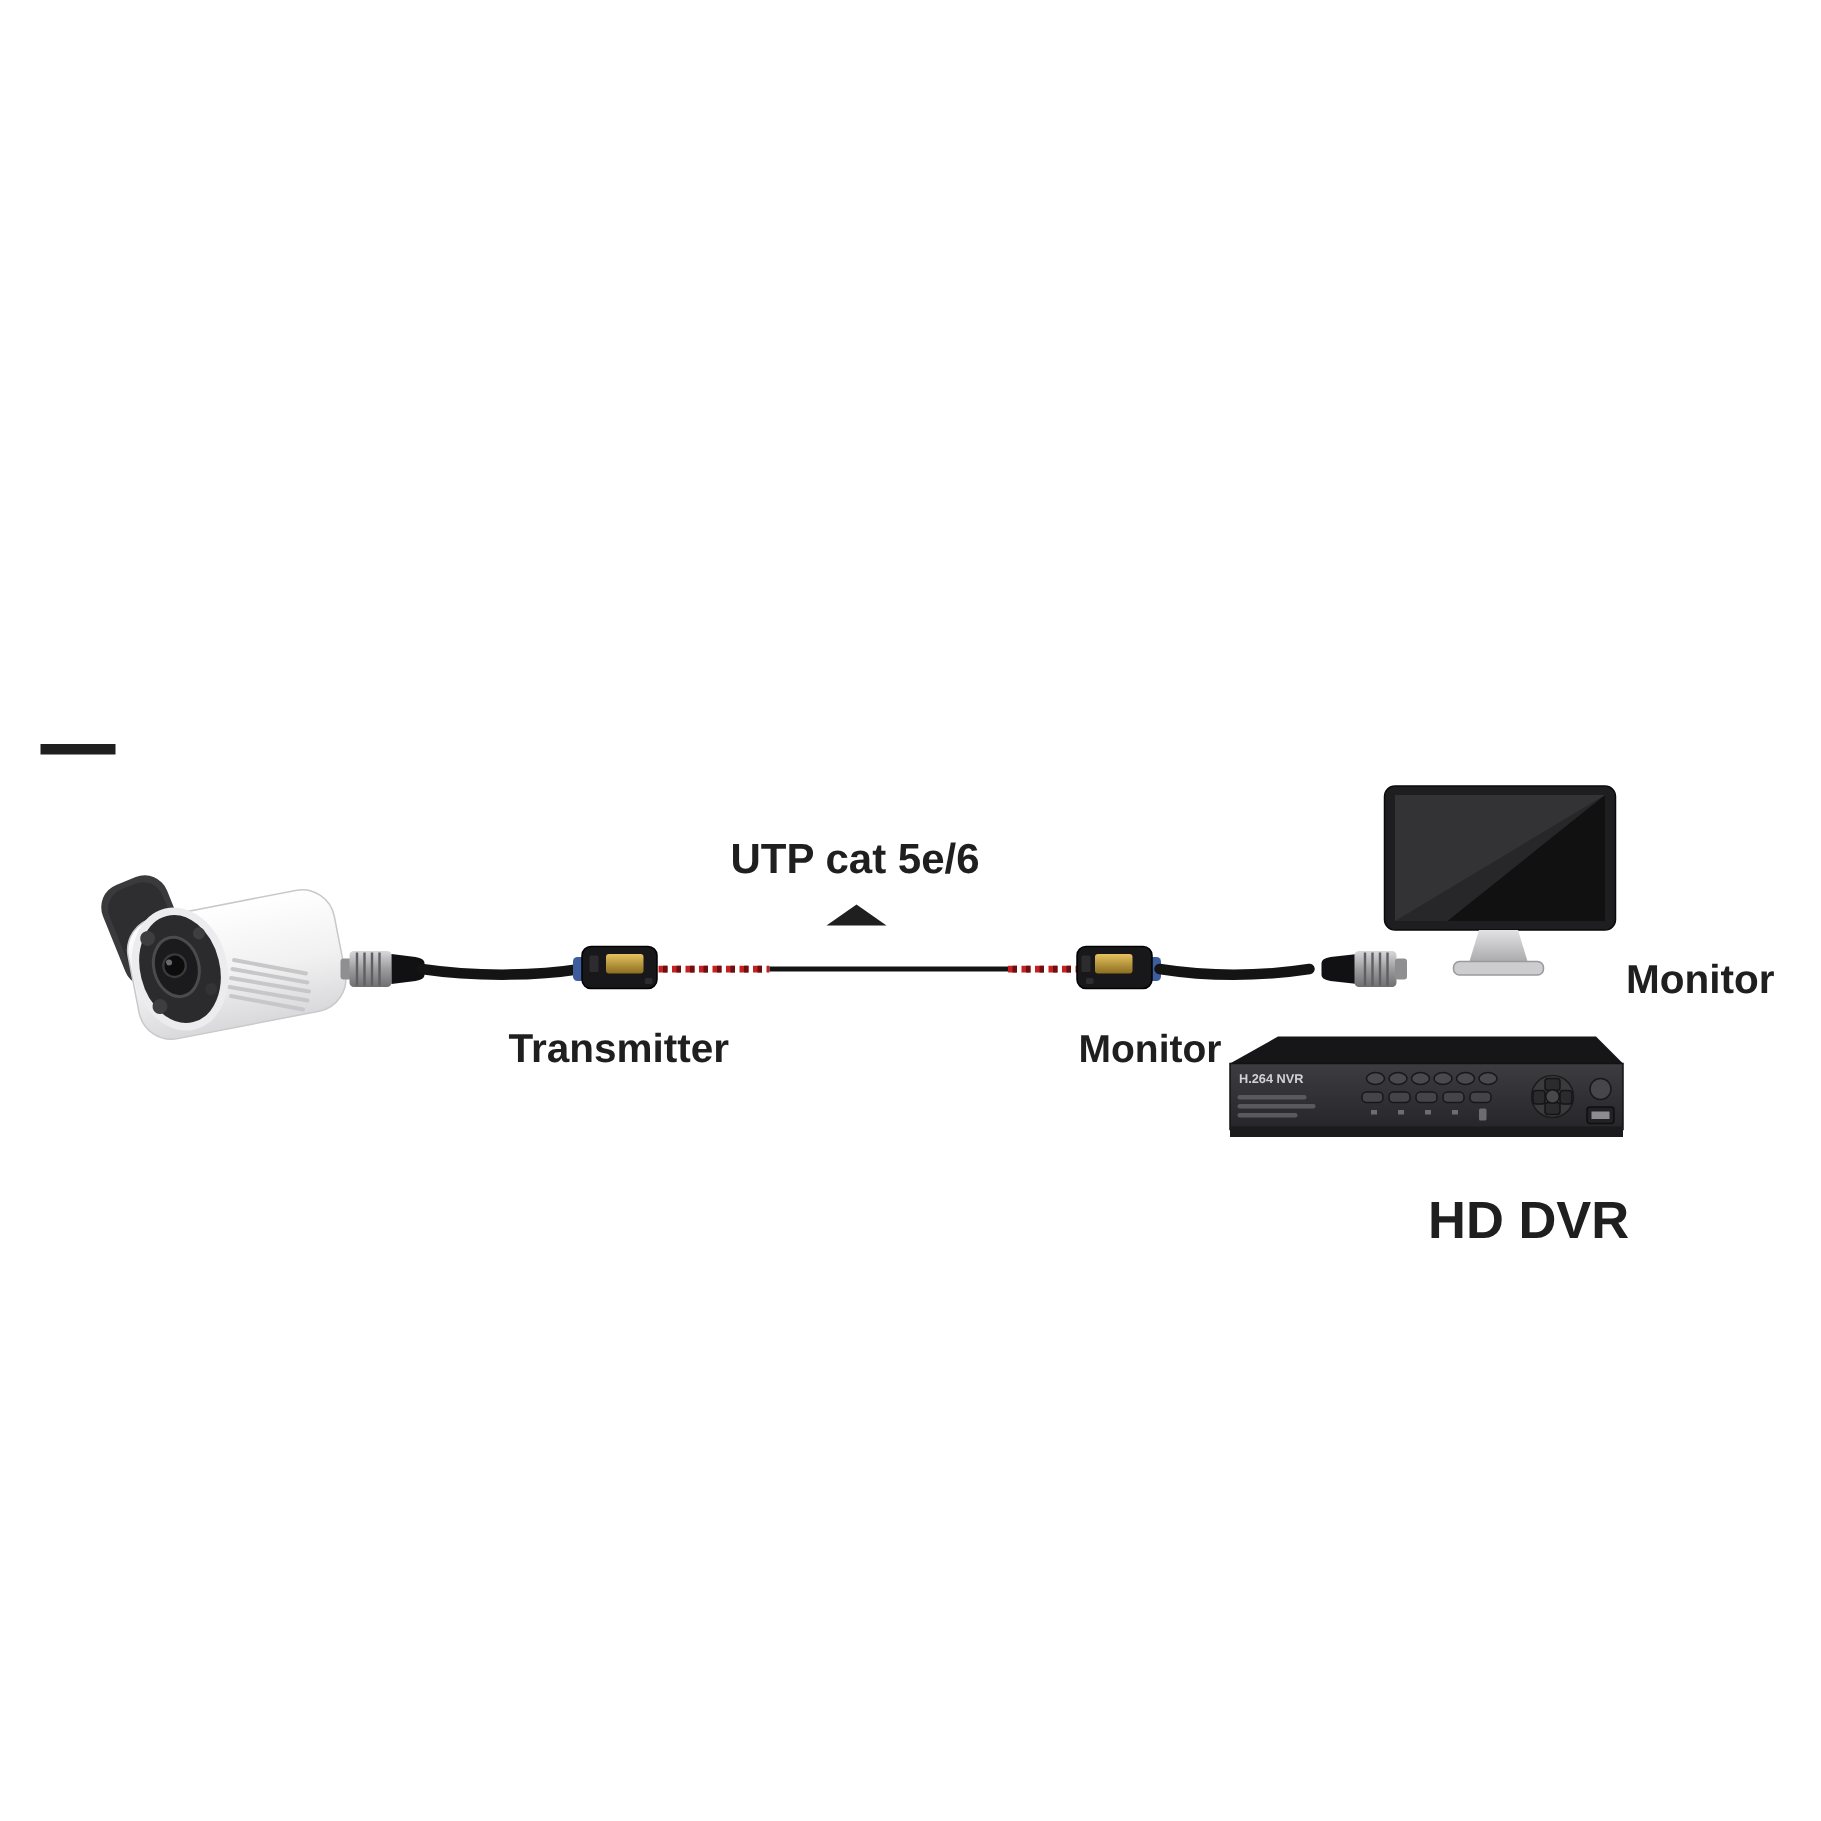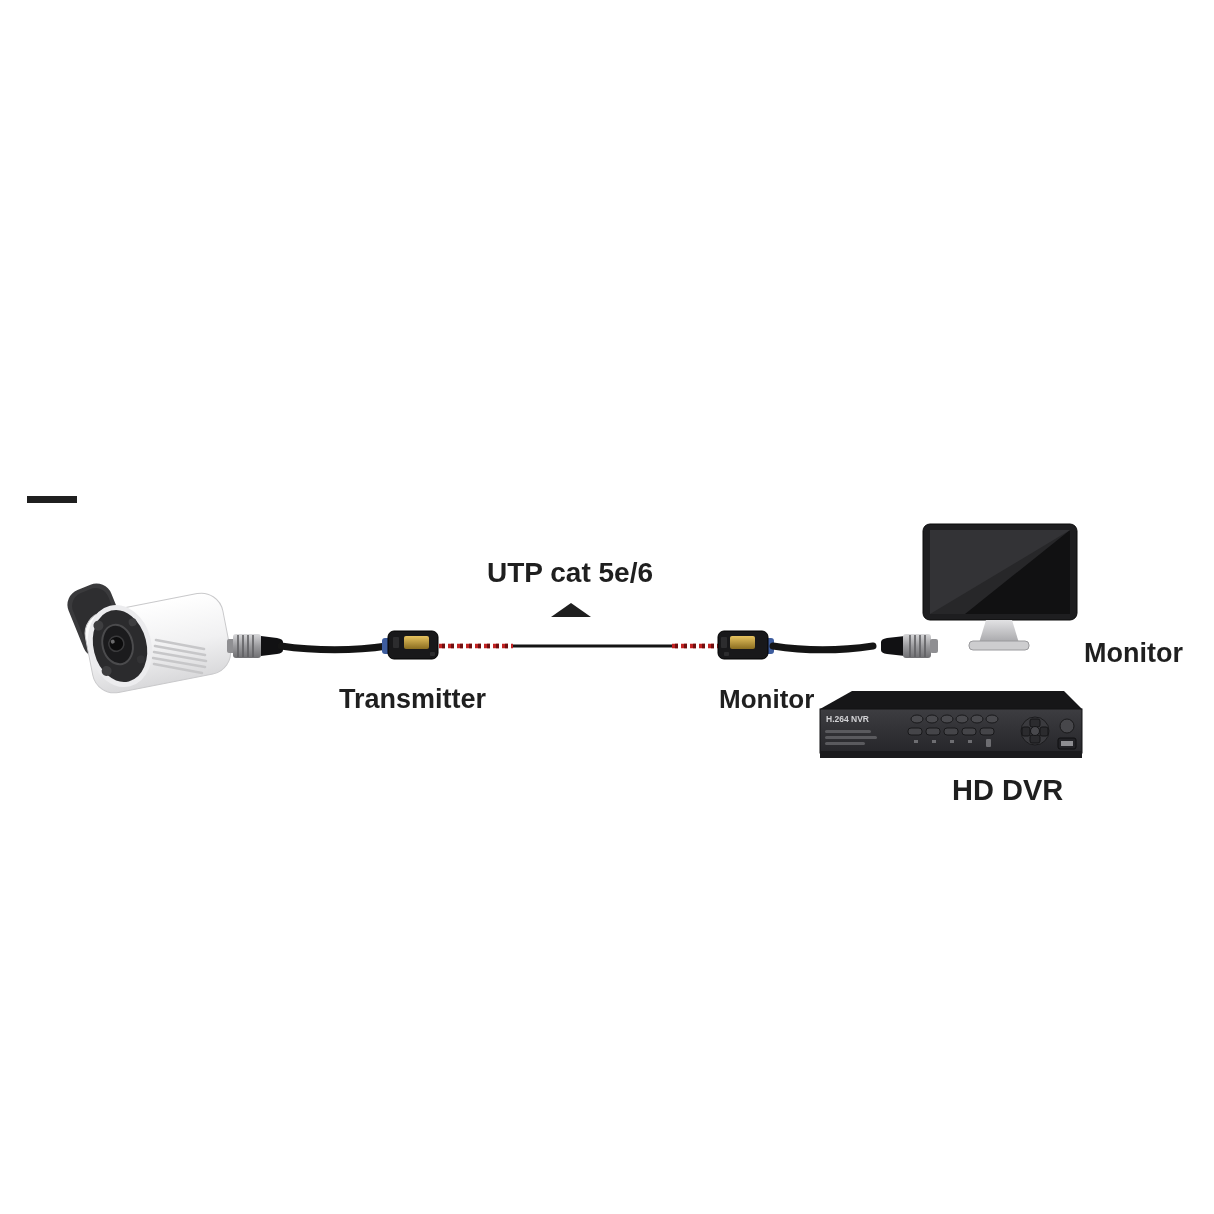--- a/index.html
+++ b/index.html
@@ -27,21 +27,21 @@
 
 <div class="canvas">
 
   <div class="abs title-underline" style="left:27px;top:496px;"></div>
 
   <div class="abs lbl" style="left:487px;top:559px;font-size:28px;">UTP cat 5e/6</div>
   <div class="abs up-triangle" style="left:551px;top:603px;"></div>
   <div class="abs lbl" style="left:299px;top:686px;font-size:27px;margin-left:40px;">Transmitter</div>
   <div class="abs lbl" style="left:719px;top:686px;font-size:26px;">Monitor</div>
   <div class="abs lbl" style="left:1084px;top:629px;font-size:27px;margin-top:11px;">Monitor</div>
-  <div class="abs lbl" style="left:952px;top:776px;font-size:29px;">HD DVR</div>
+  <div class="abs lbl" style="left:952px;top:796px;font-size:35px;">HD DVR</div>
 
   <div class="abs" style="left:58px;top:574px;">
     <svg width="175" height="125" viewBox="0 0 175 125">
       <defs>
         <linearGradient id="camBody" x1="0" y1="0" x2="0" y2="1">
           <stop offset="0" stop-color="#ffffff"></stop>
           <stop offset="0.55" stop-color="#f1f1f2"></stop>
           <stop offset="1" stop-color="#d9d9db"></stop>
         </linearGradient>
       </defs>

